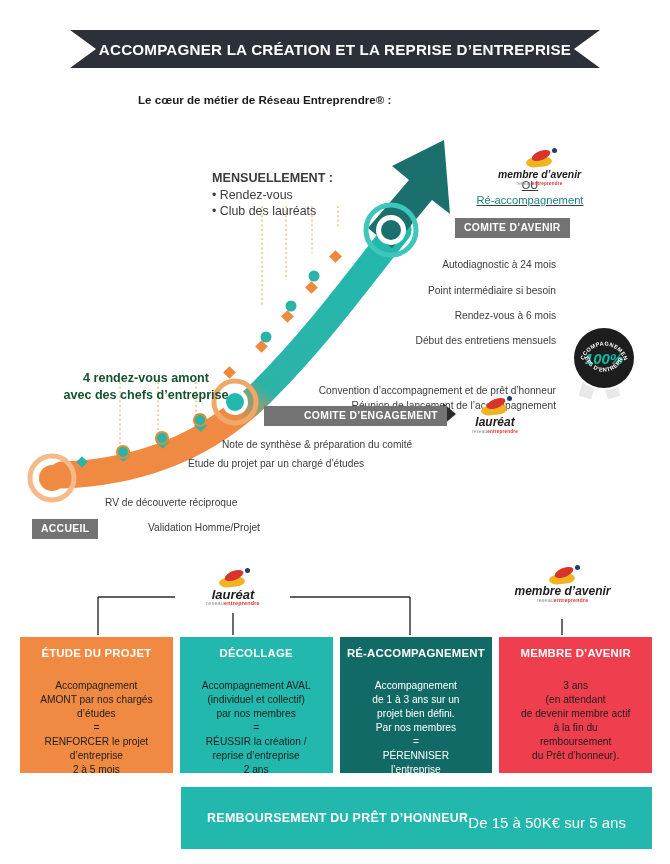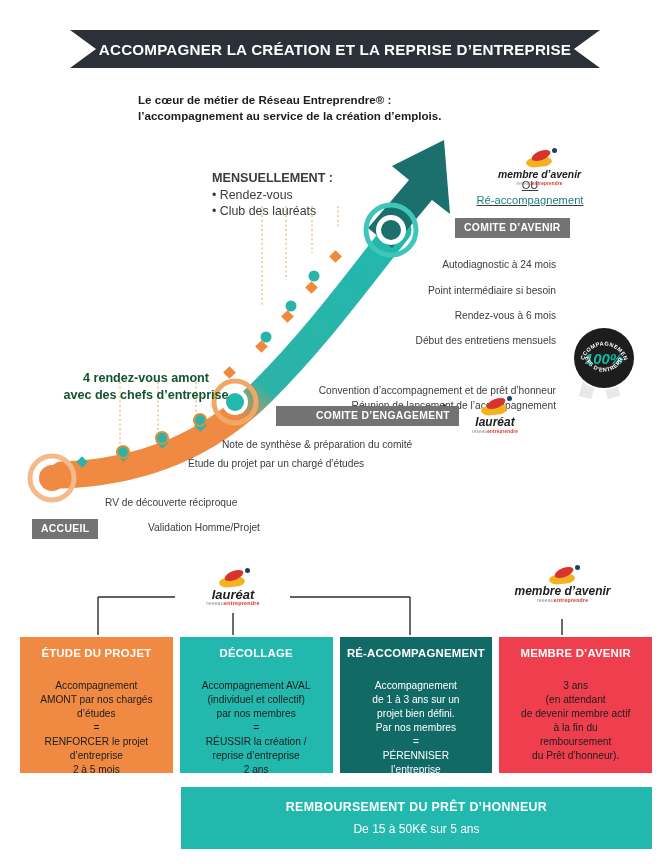--- a/index.html
+++ b/index.html
@@ -35,21 +35,21 @@
          font-weight:bold;line-height:17px;color:#14532d;}
 
   .milestone{position:absolute;font-size:10.2px;color:#3c3c3c;white-space:nowrap;
              text-align:right;}
   .milestone-l{position:absolute;font-size:10.2px;color:#3c3c3c;white-space:nowrap;}
 
   
   .badge{position:absolute;background:#737373;color:#fff;font-size:10.4px;
          font-weight:bold;padding:4px 9px 5px;letter-spacing:.3px;white-space:nowrap;}
   #badge-accueil{left:32px;top:519px;}
-  #badge-engagement{left:276px;top:406px;padding-left:40px;}
+  #badge-engagement{left:264px;top:406px;padding-left:40px;}
   #badge-avenir{left:455px;top:218px;}
 
   
   #ou-block{left:430px;top:178px;width:200px;text-align:center;text-decoration:underline;}
   #ou-block .ou{font-size:11px;color:#3c3c3c;line-height:14px;}
   #ou-block .re{font-size:11.2px;color:#1c7f80;line-height:16px;}
 
   
   .logo{position:absolute;text-align:center;}
   .logo .mark{position:relative;width:40px;height:20px;margin:0 auto 1px;}
@@ -95,38 +95,37 @@
   .pbox .b{font-size:10.2px;line-height:14px;}
   .pbox.orange{background:#f08a42;}
   .pbox.teal  {background:#22b8ad;}
   .pbox.dark  {background:#126a66;}
   .pbox.dark .t,.pbox.dark .b{color:#ffffff;}
   .pbox.red   {background:#ef3e4e;}
   .pbox.teal .t,.pbox.orange .t,.pbox.red .t{color:#ffffff;}
 
   
   #loanbar{left:181px;top:787px;width:471px;height:62px;background:#22b8ad;
-     color:#fff;display:flex;flex-direction:column;align-items:center;justify-content:center;}
+     color:#fff;display:flex;flex-direction:row;align-items:center;justify-content:center;}
   #loanbar .t{font-size:12.4px;font-weight:bold;letter-spacing:.3px;}
-  #loanbar .s{font-size:12px;margin-top:8px;}
+  #loanbar .s{font-size:15px;margin-top:8px;}
 </style>
 </head>
 <body>
 
 <div class="abs" id="banner">
   <div class="tail-l"></div>
   <div class="tail-r"></div>
   <div class="ribbon-body">
     <span class="ribbon-title">ACCOMPAGNER LA CRÉATION ET LA REPRISE D’ENTREPRISE</span>
   </div>
 </div>
 
 <div class="abs" id="subtitle">
   <div>Le cœur de métier de Réseau Entreprendre® :</div>
-  <div>l’accompagnement au service de la création d’emplois.</div>
 </div>
 
 <svg class="abs" id="arrow-canvas" viewBox="0 0 670 420">
   <defs>
     <linearGradient id="gradArrow" x1="0" y1="1" x2="1" y2="0">
       <stop offset="0.00" stop-color="#f08a42"></stop>
       <stop offset="0.38" stop-color="#f08a42"></stop>
       <stop offset="0.48" stop-color="#2cb3a8"></stop>
       <stop offset="1.00" stop-color="#22b8ad"></stop>
     </linearGradient>

